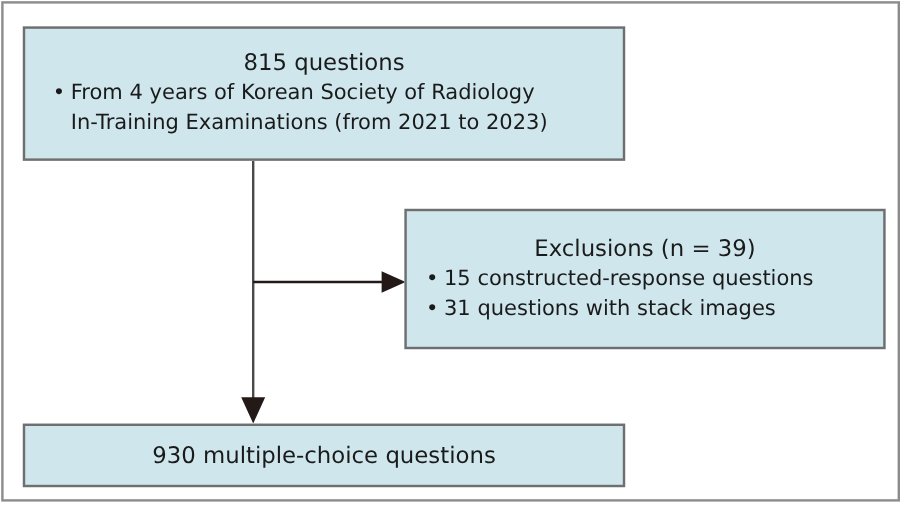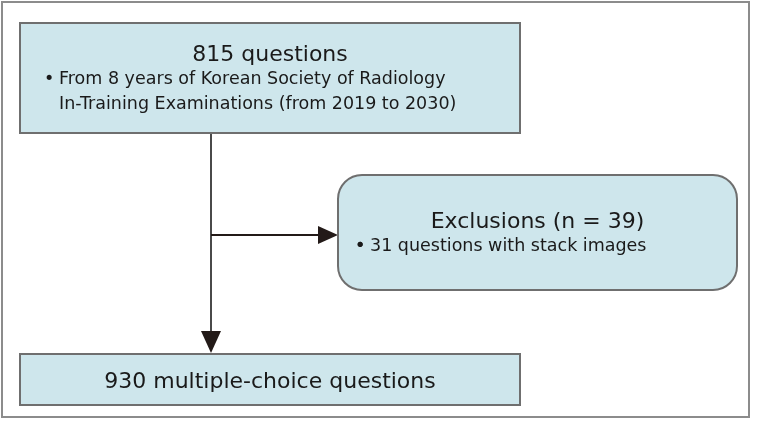--- a/index.html
+++ b/index.html
@@ -40,40 +40,39 @@
     left: 19px;
     top: 22px;
     width: 502px;
     height: 112px;
   }
   #box-exclusions {
     left: 337px;
     top: 174px;
     width: 401px;
     height: 117px;
-    border-radius: 25px;
   }
   #box-included {
     left: 19px;
     top: 353px;
     width: 502px;
     height: 53px;
   }
   .node-inner {
     position: absolute;
     left: 0;
     right: 0;
     top: 50%;
     transform: translateY(-50%);
     padding: 0 10px;
     box-sizing: border-box;
   }
   .head-line {
     text-align: center;
-    font-size: 22px;
+    font-size: 19px;
     line-height: 25px;
     white-space: nowrap;
   }
   .bullets {
     margin: 0;
     padding: 0;
     list-style: none;
   }
   .bullets li {
     font-size: 17.5px;
@@ -129,35 +128,36 @@
 
     <polygon points="338,235 318,226 318,244" fill="#231a18"></polygon>
   </svg>
 
   <div class="node" id="box-source">
     <div class="node-inner">
       <div class="head-line">815 questions</div>
       <ul class="bullets" id="source-bullets">
         <li>
           <span class="bullet-dot">•</span>
-          <span class="cont">From 8 years of Korean Society of Radiology</span>
+          <span class="cont">From 4 years of Korean Society of Radiology</span>
         </li>
         <li>
-          <span class="cont">In-Training Examinations (from 2019 to 2030)</span>
+          <span class="cont">In-Training Examinations (from 2021 to 2023)</span>
         </li>
       </ul>
     </div>
   </div>
 
   <div class="node" id="box-exclusions">
     <div class="node-inner">
       <div class="head-line">Exclusions (n = 39)</div>
       <ul class="bullets" id="excl-bullets">
         <li>
           <span class="bullet-dot">•</span>
+          <span class="cont">15 constructed-response questions</span>
         </li>
         <li>
           <span class="bullet-dot">•</span>
           <span class="cont">31 questions with stack images</span>
         </li>
       </ul>
     </div>
   </div>
 
   <div class="node" id="box-included">

